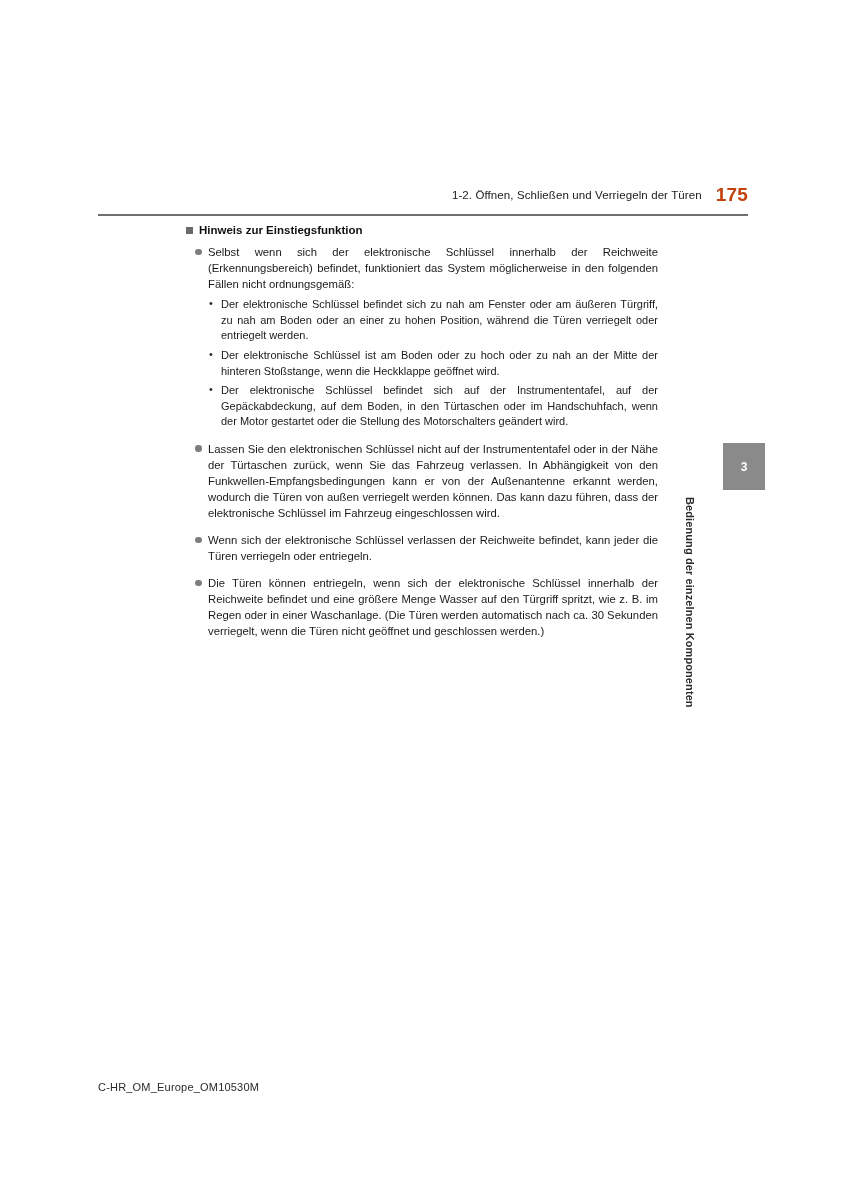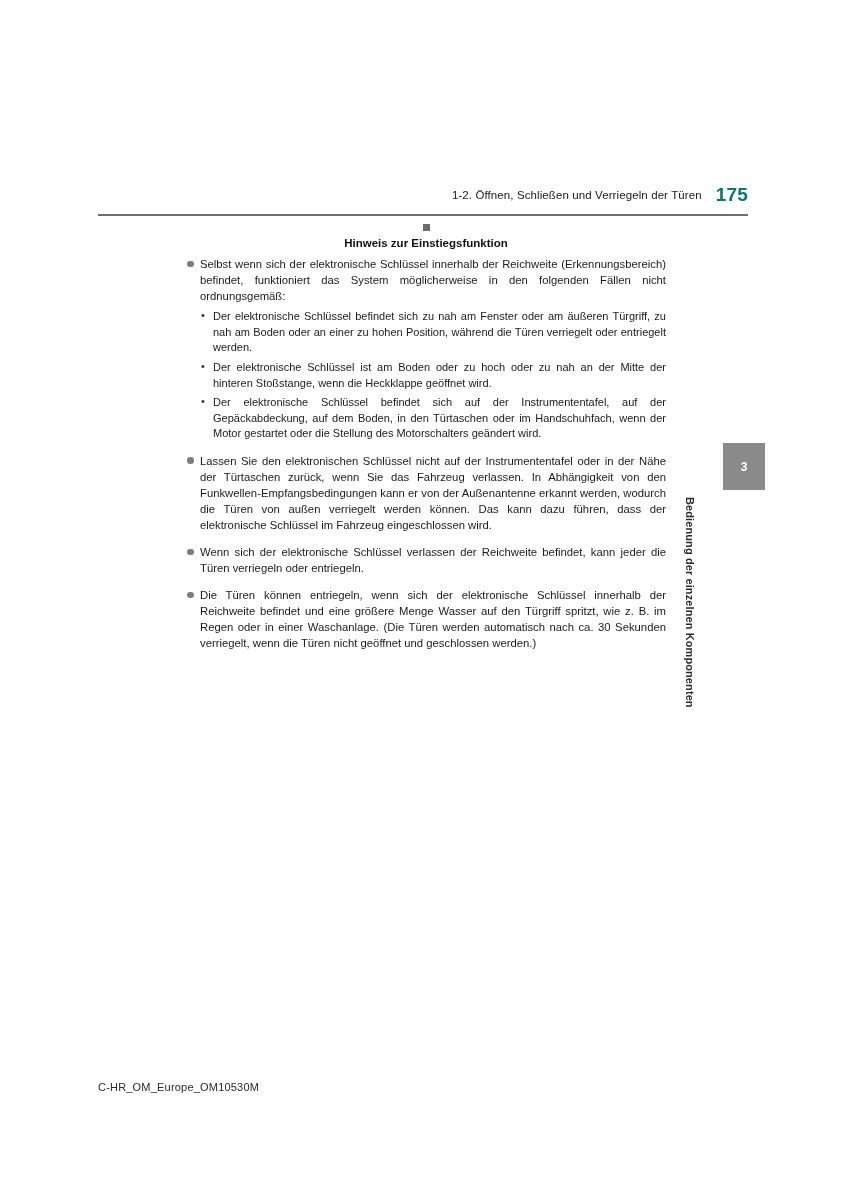--- a/index.html
+++ b/index.html
@@ -35,21 +35,21 @@
   .header-section {
     font-size: 11.5px;
     color: #1a1a1a;
     letter-spacing: 0.1px;
     padding-bottom: 3px;
     white-space: nowrap;
   }
   .header-pageno {
     font-size: 19px;
     font-weight: bold;
-    color: #0f766e;
+    color: #c2410c;
     line-height: 1;
     letter-spacing: 0.2px;
   }
   .header-rule {
     position: absolute;
     left: 98px;
     top: 214px;
     width: 650px;
     height: 1.6px;
     background: #6f6f6f;
@@ -64,33 +64,32 @@
   }
 
   .note-title {
     display: flex;
     align-items: center;
     gap: 6px;
     font-size: 11.5px;
     font-weight: bold;
     color: #111;
     margin-bottom: 7px;
-    flex-direction: column;
   }
   .note-title .sq {
     width: 7px;
     height: 7px;
     background: #6b6b6b;
     display: inline-block;
     flex: 0 0 auto;
   }
 
   ul.l1 {
     list-style: none;
-    margin: 0;
+    margin: 8px;
     padding: 0;
   }
   ul.l1 > li {
     position: relative;
     padding-left: 14px;
     margin-bottom: 11px;
     font-size: 11.3px;
     line-height: 1.42;
     text-align: justify;
     color: #1a1a1a;

